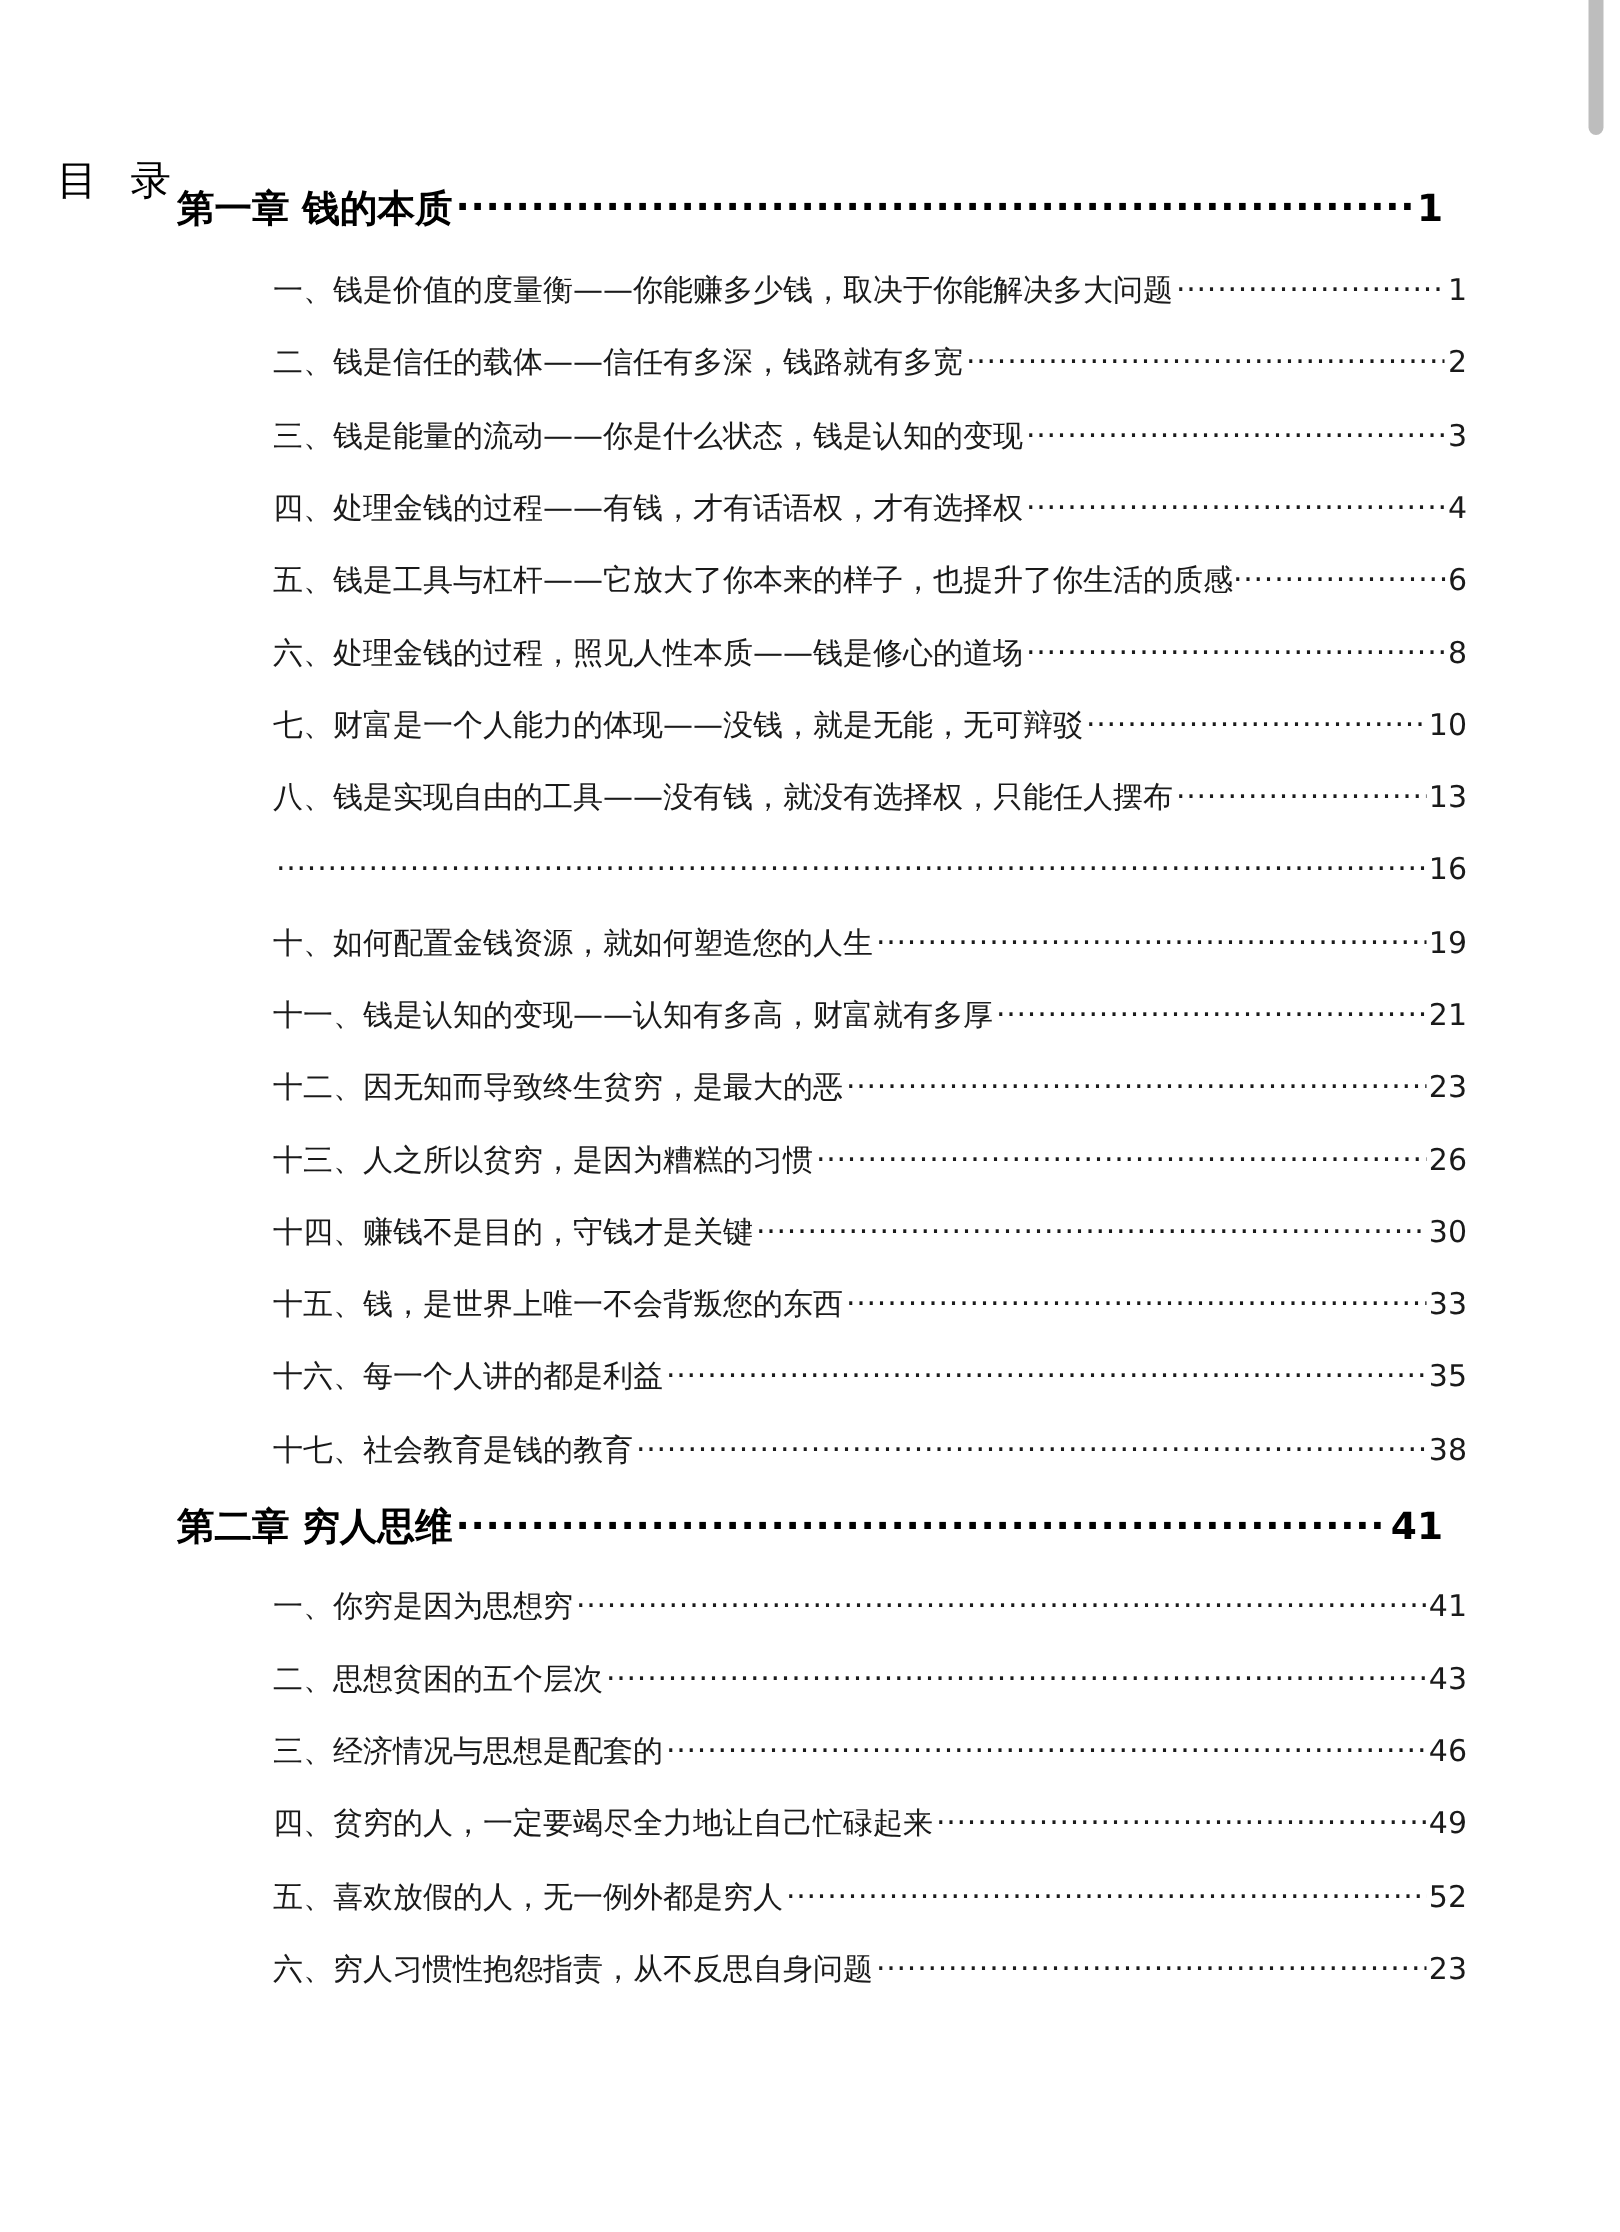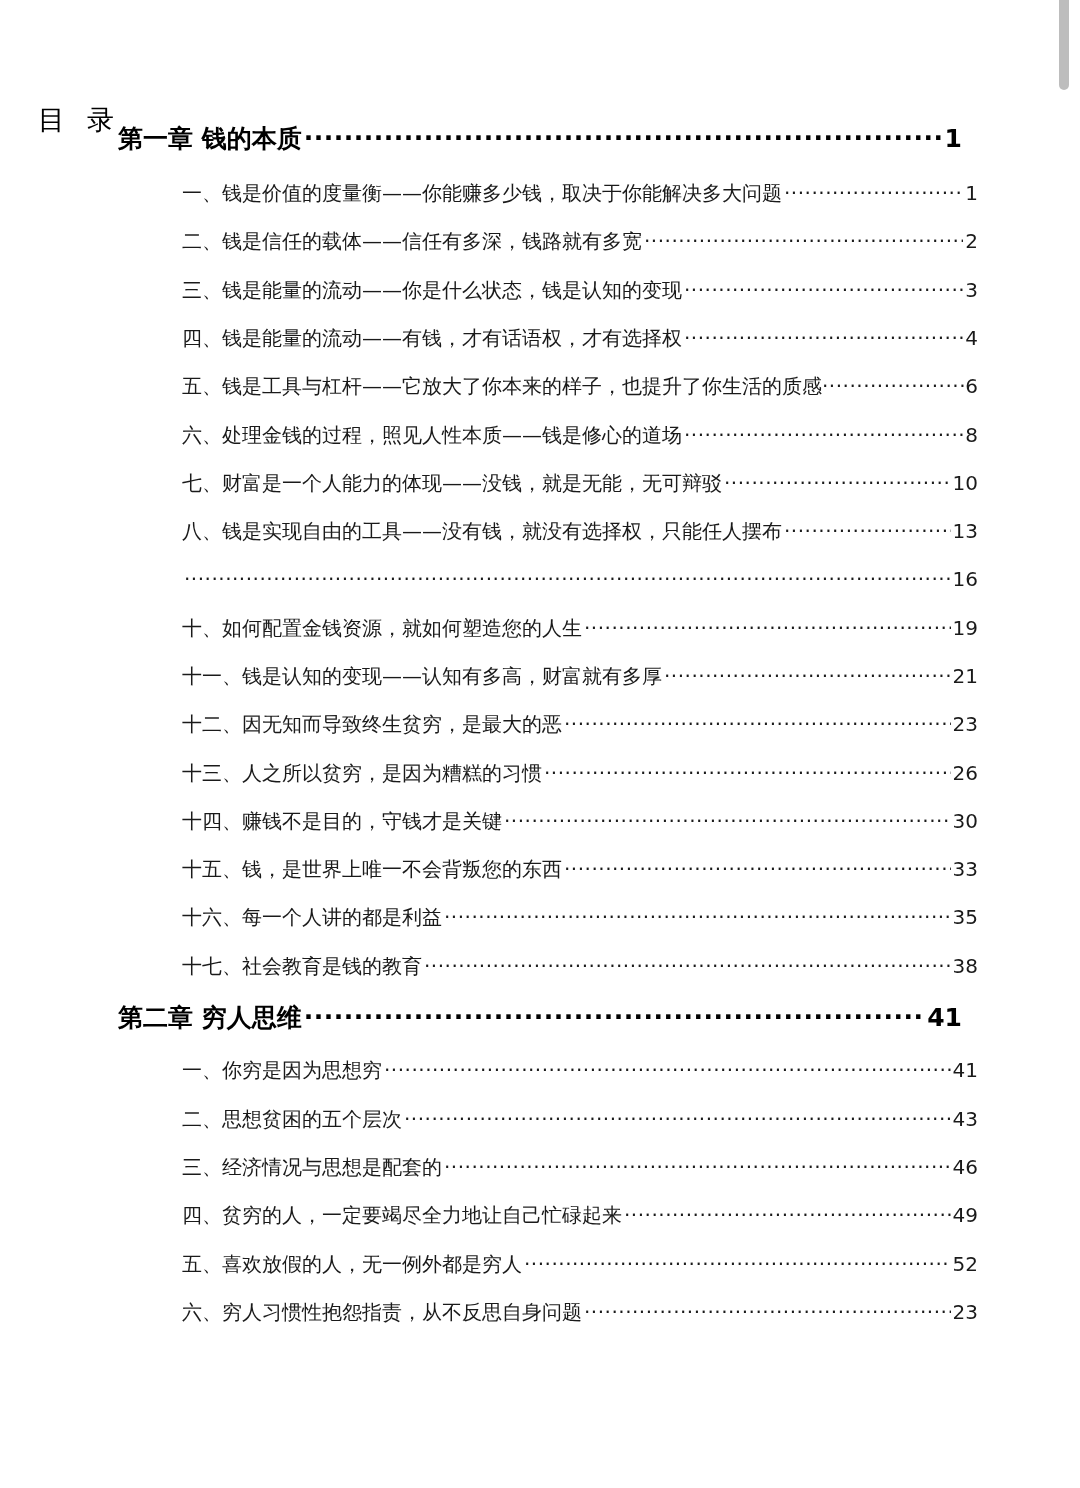--- a/index.html
+++ b/index.html
@@ -103,21 +103,21 @@
     <span class="label">二、钱是信任的载体——信任有多深，钱路就有多宽</span>
     <span class="leader"></span>
     <span class="page">2</span>
   </div>
   <div class="row section" style="top:277px">
     <span class="label">三、钱是能量的流动——你是什么状态，钱是认知的变现</span>
     <span class="leader"></span>
     <span class="page">3</span>
   </div>
   <div class="row section" style="top:325px">
-    <span class="label">四、钱是能量的流动——有钱，才有话语权，才有选择权</span>
+    <span class="label">四、处理金钱的过程——有钱，才有话语权，才有选择权</span>
     <span class="leader"></span>
     <span class="page">4</span>
   </div>
   <div class="row section" style="top:373px">
     <span class="label">五、钱是工具与杠杆——它放大了你本来的样子，也提升了你生活的质感</span>
     <span class="leader" style="margin:0"></span>
     <span class="page">6</span>
   </div>
   <div class="row section" style="top:422px">
     <span class="label">六、处理金钱的过程，照见人性本质——钱是修心的道场</span>

